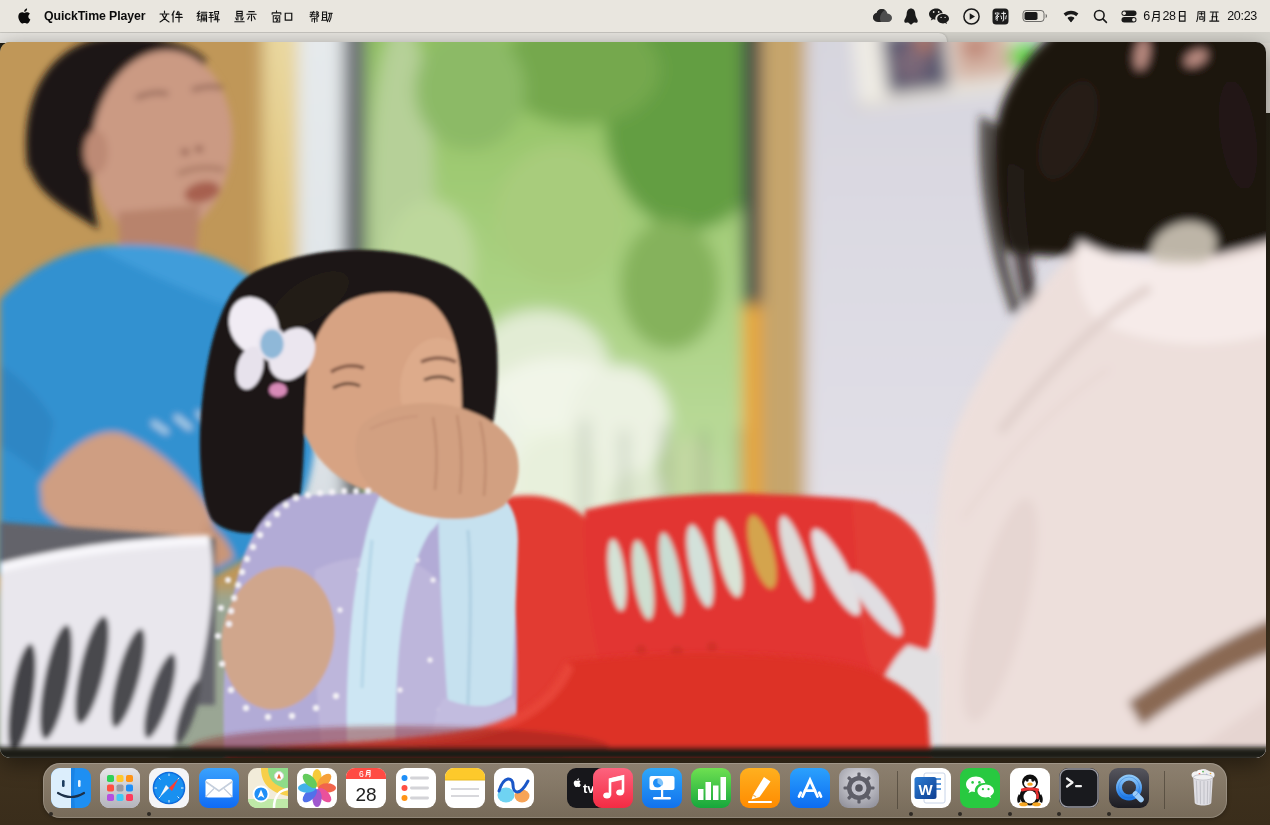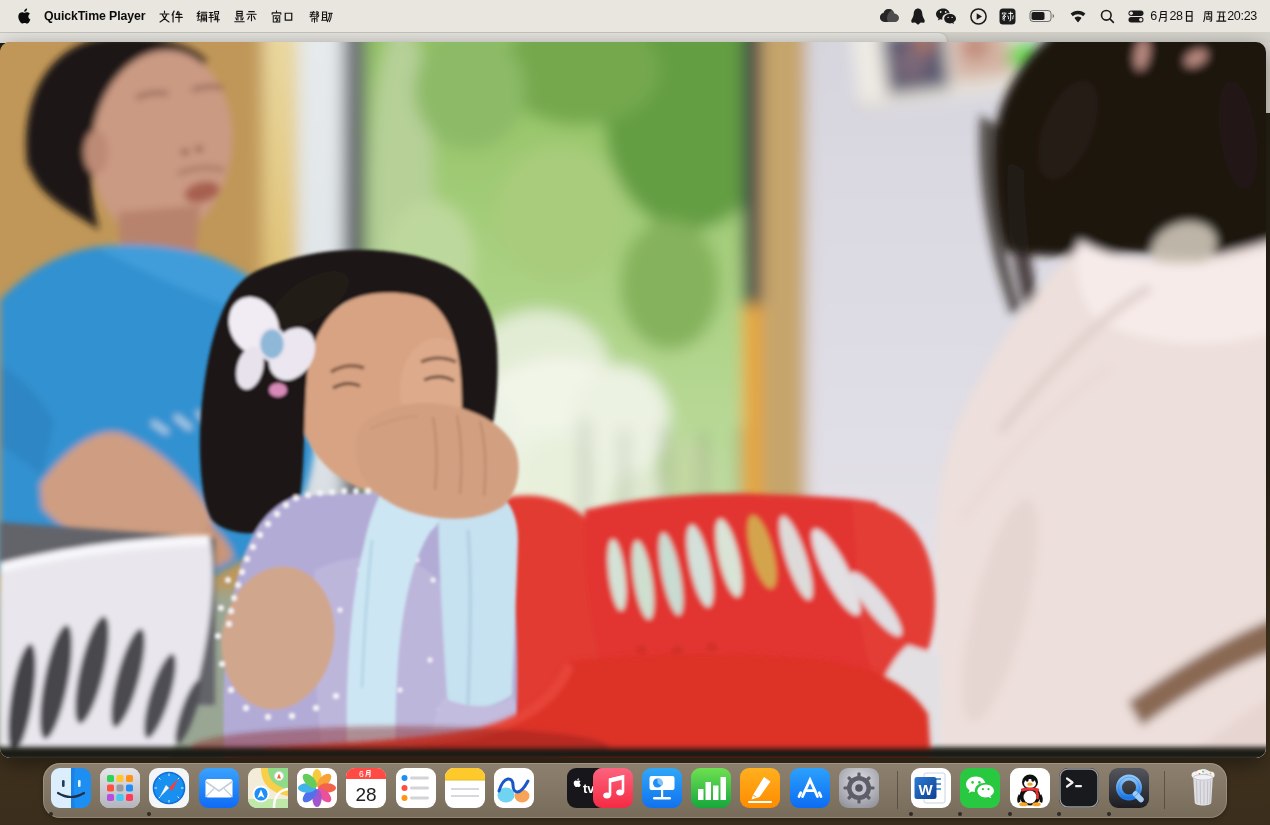--- a/index.html
+++ b/index.html
@@ -172,21 +172,21 @@
       <span class="dtxt">28</span>
       <svg class="cjd" viewBox="0 0 14 14">
         <use href="#g-ri"></use>
       </svg>
   <svg class="cjd" viewBox="0 0 14 14" style="margin-left:7px">
         <use href="#g-zhou"></use>
       </svg>
       <svg class="cjd" viewBox="0 0 14 14">
         <use href="#g-wu"></use>
       </svg>
-  <span class="dtxt" style="margin-right:13px">20:23</span>
+  <span class="dtxt" style="margin-left:7px;margin-right:13px">20:23</span>
  </div>
 </div>
 <div class="lightedge"></div>
 <div class="substrip">
     <div class="tab"></div>
   </div>
 <div class="win">
 <svg width="1266" height="716" viewBox="0 42 1266 716">
 <defs>
 <filter id="b8" x="-25%" y="-25%" width="150%" height="150%">

